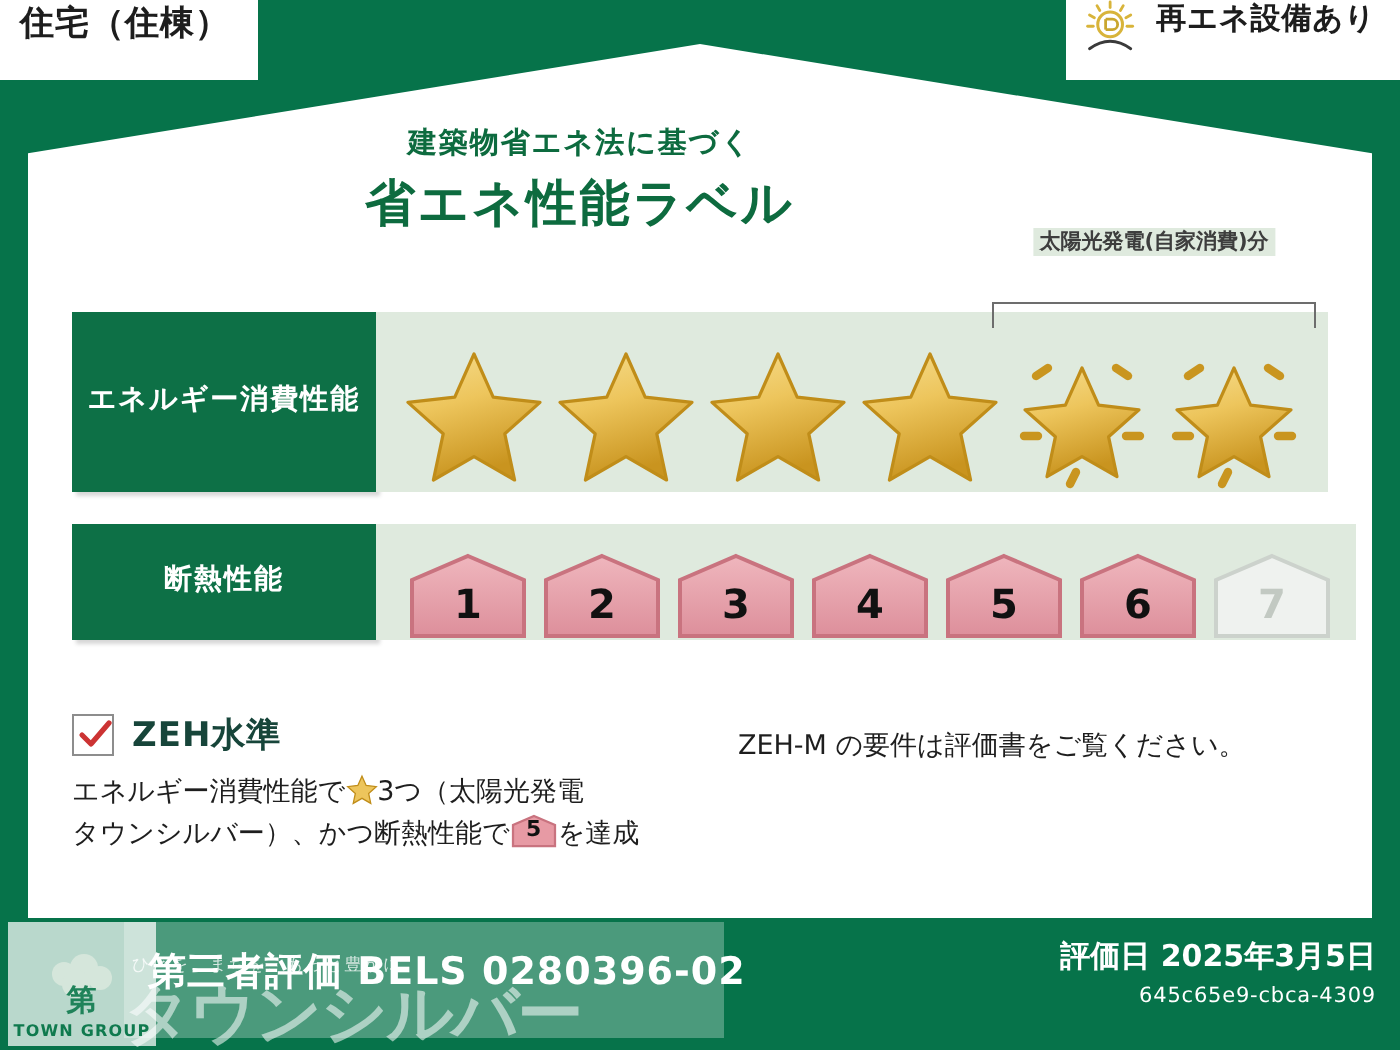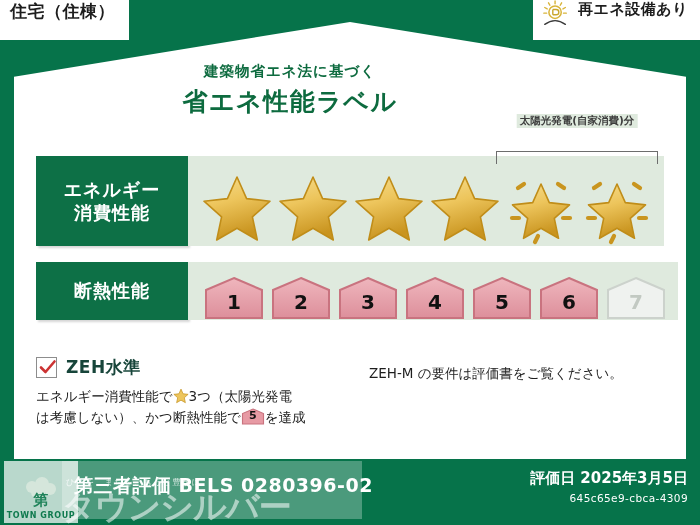--- a/index.html
+++ b/index.html
@@ -70,23 +70,23 @@
   
   .rows { position: absolute; left: 36px; top: 156px; z-index: 5; width: 628px; }
 
   .row { display: flex; align-items: stretch; position: relative; }
   .row + .row { margin-top: 16px; border-radius: 24px; }
 
   .row-label {
     width: 152px; flex: 0 0 152px;
     background: #0d7046;
     color: #ffffff;
-    display: flex; flex-direction: column;
+    display: flex; flex-direction: row;
     align-items: center; justify-content: center;
-    font-weight: bold; font-size: 18px; line-height: 1.28;
+    font-weight: bold; font-size: 14px; line-height: 1.28;
     letter-spacing: 1px;
     box-shadow: 2px 2px 2px rgba(0,0,0,.16);
   }
   .row-label span { display: block; }
 
   .row-body {
     flex: 1;
     background: #dfeade;
     position: relative;
     display: flex; align-items: flex-end;
@@ -404,21 +404,21 @@
             </svg>
         </span>
         <span class="crit-title">ZEH水準</span>
       </div>
       <div class="crit-desc">
         <span>エネルギー消費性能で</span><span class="inline-star">
           <svg viewBox="0 0 74 74">
               <path d="M37 5 L46.6 26.6 L70 29.2 L52.4 44.9 L57.3 68 L37 56.3 L16.7 68 L21.6 44.9 L4 29.2 L27.4 26.6 Z" fill="#edc55c" stroke="#c08d19" stroke-width="3"></path>
             </svg>
         </span><span>3つ（太陽光発電</span><br>
-        <span>は考慮しない）、かつ断熱性能で</span><span class="inline-house">
+        <span>タウンシルバー）、かつ断熱性能で</span><span class="inline-house">
           <svg viewBox="0 0 64 44">
               <path d="M32 2 L60 14 L60 42 L4 42 L4 14 Z" fill="#e79aa4" stroke="#c9737f" stroke-width="3"></path>
             </svg>
           <i>5</i>
         </span><span>を達成</span>
       </div>
     </div>
 
     <div class="crit right">
       <div class="crit-desc">ZEH-M の要件は評価書をご覧ください。</div>

